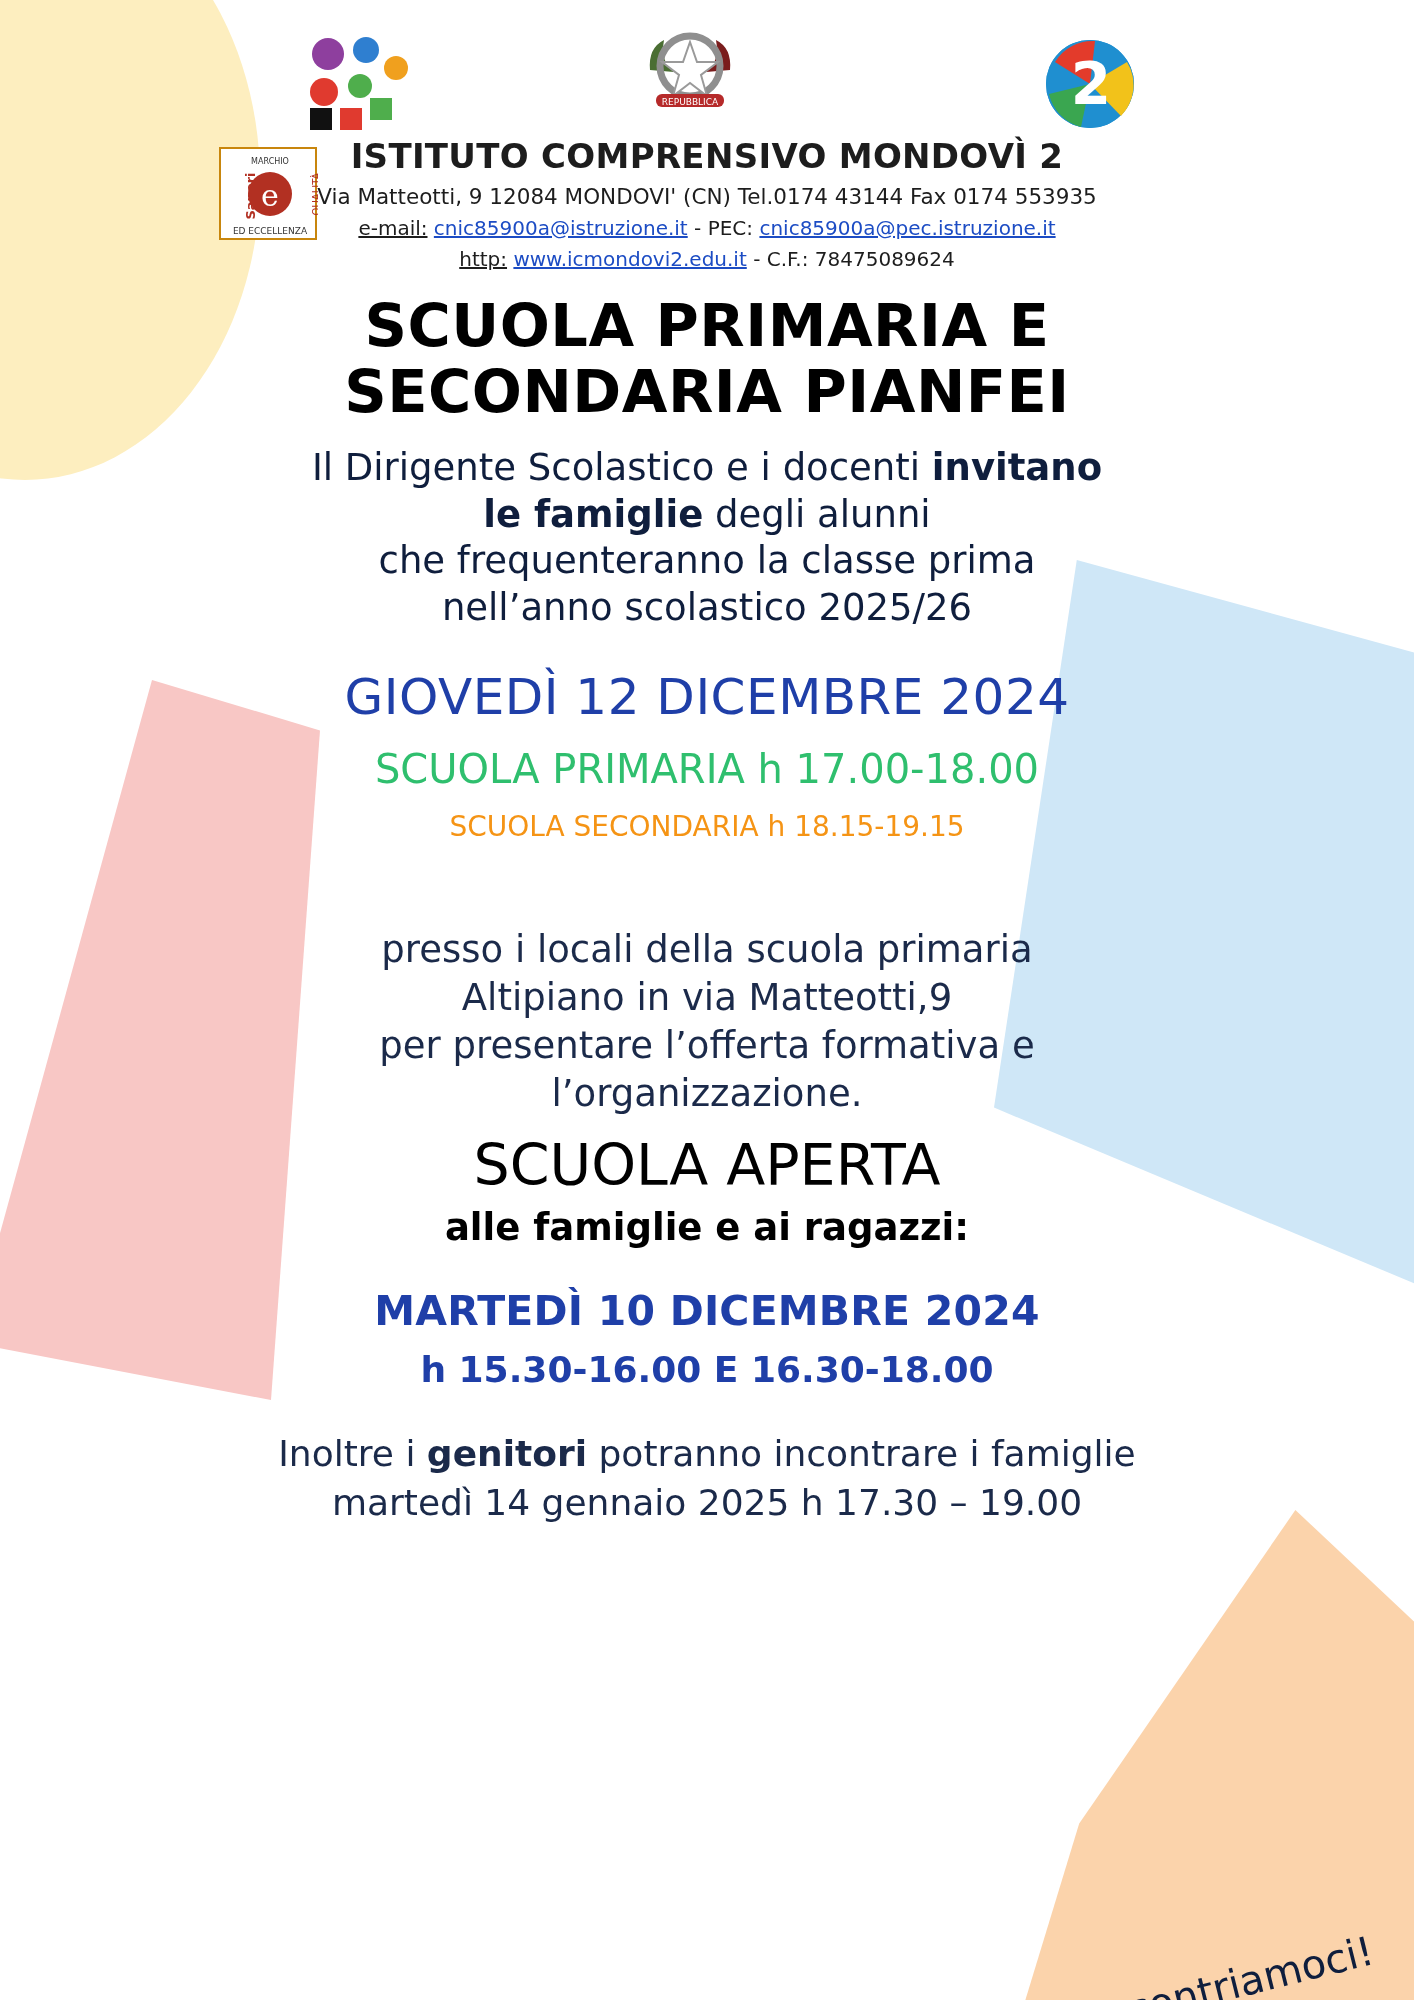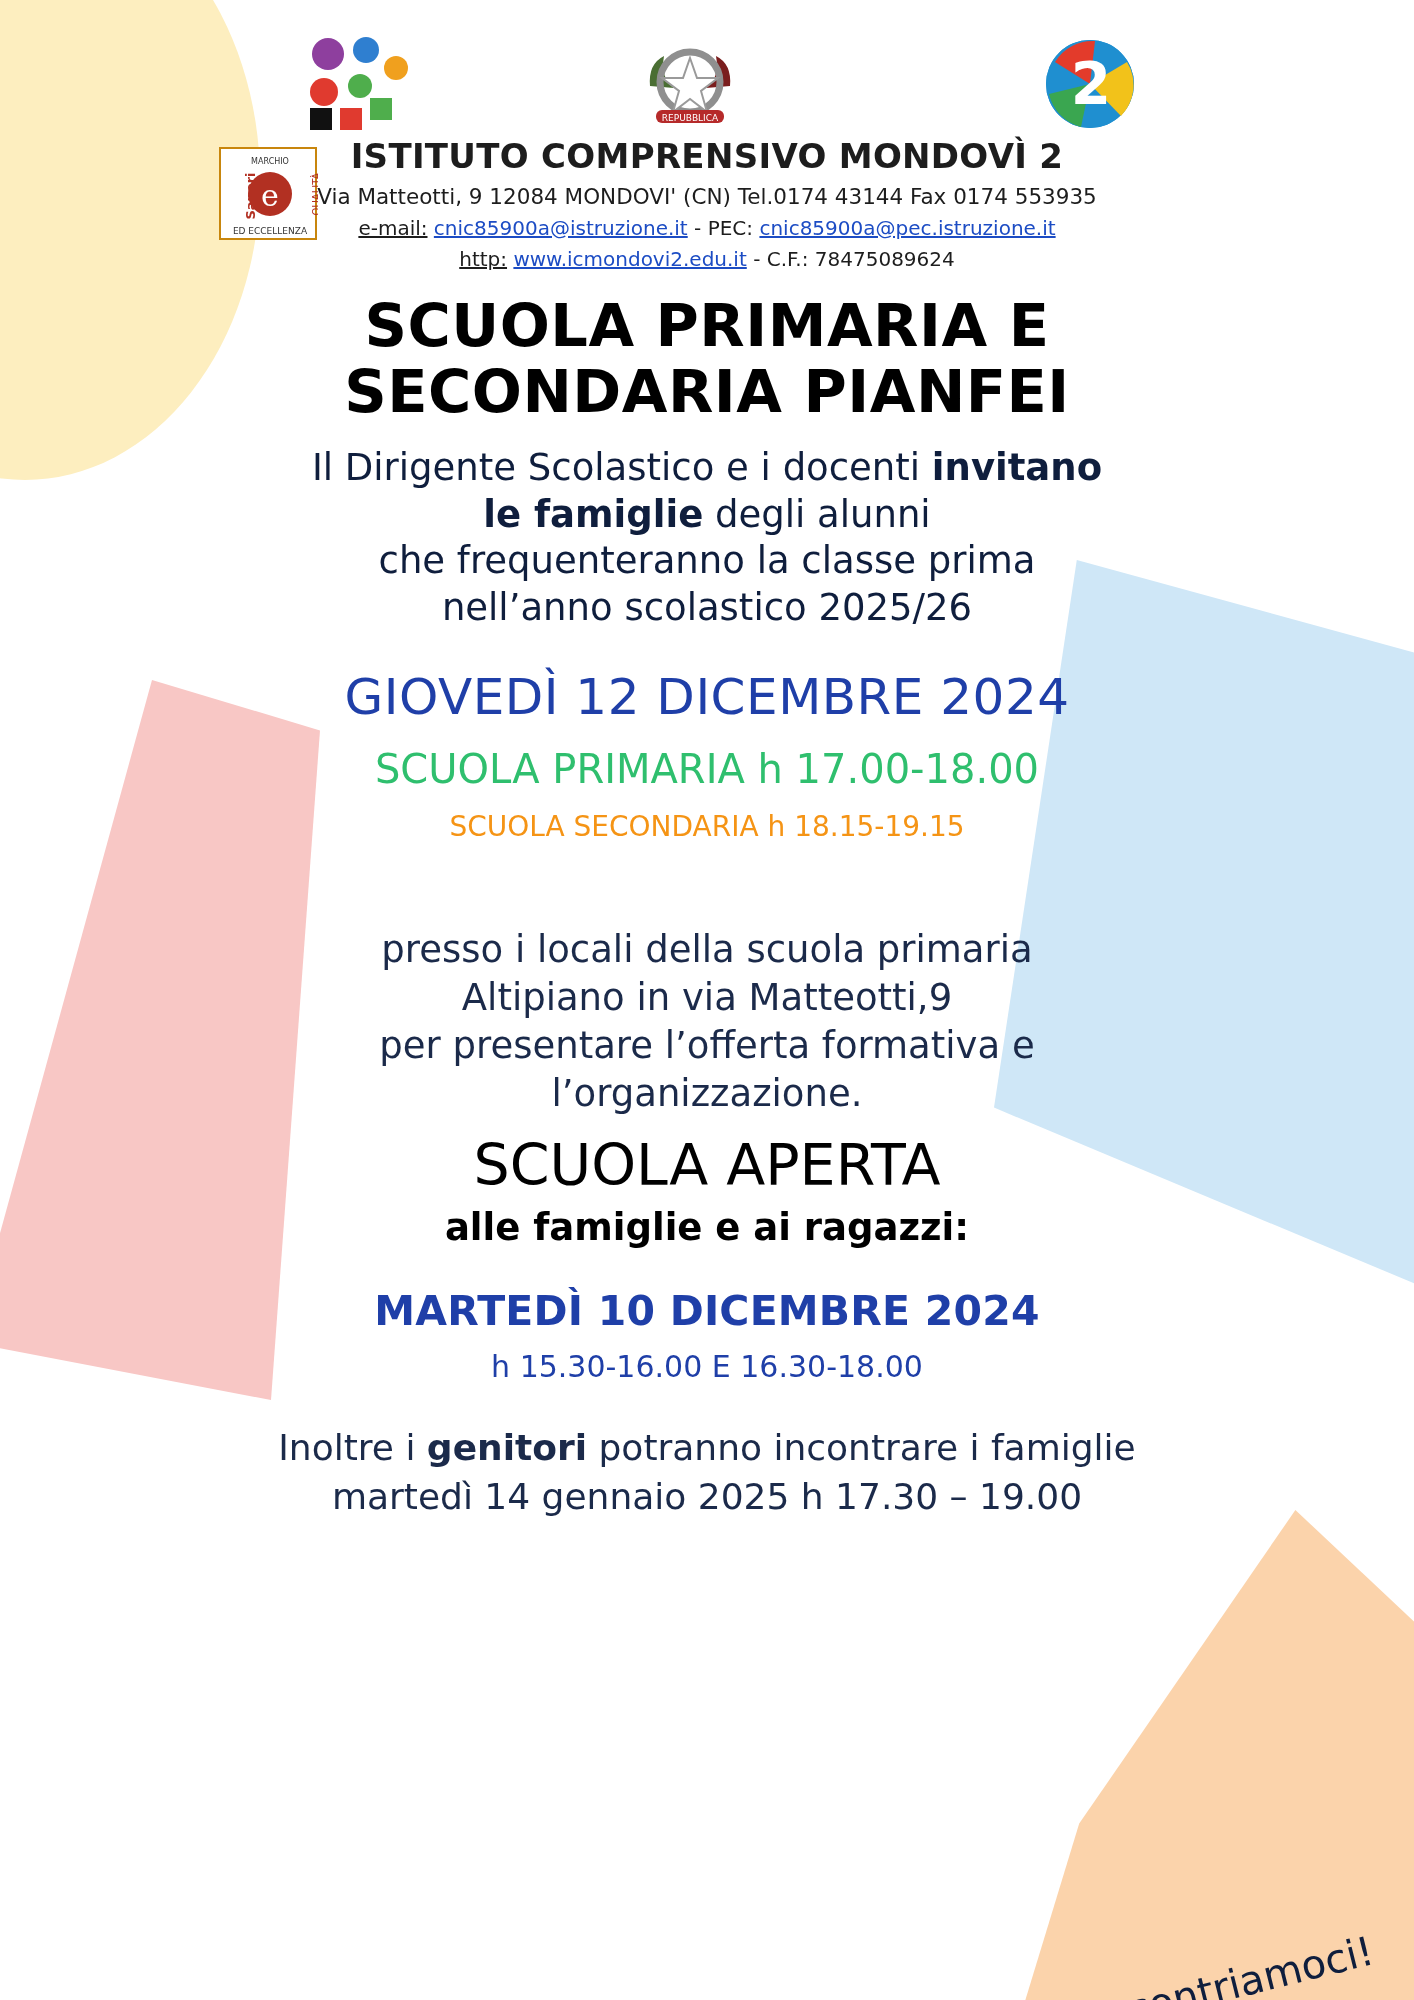--- a/index.html
+++ b/index.html
@@ -76,21 +76,21 @@
     position: absolute;
   }
   .logo-dots {
     left: 300px;
     top: 16px;
     width: 110px;
     height: 100px;
   }
   .logo-emblem {
     left: 630px;
-    top: 16px;
+    top: 0px;
     width: 120px;
     height: 115px;
   }
   .logo-c2 {
     left: 1035px;
     top: 14px;
     width: 110px;
     height: 105px;
   }
   .logo-saperi {
@@ -197,22 +197,22 @@
     text-align: center;
     color: #1f3fa8;
     font-size: 41px;
     font-weight: bold;
     margin-top: 38px;
     letter-spacing: 0.2px;
   }
   .open-hours {
     text-align: center;
     color: #1f3fa8;
-    font-size: 30px;
-    font-weight: normal;
+    font-size: 36px;
+    font-weight: bold;
     margin-top: 14px;
   }
 
   .footer-note {
     text-align: center;
     color: #1b2a4a;
     font-size: 36px;
     margin-top: 40px;
     line-height: 1.35;
   }

